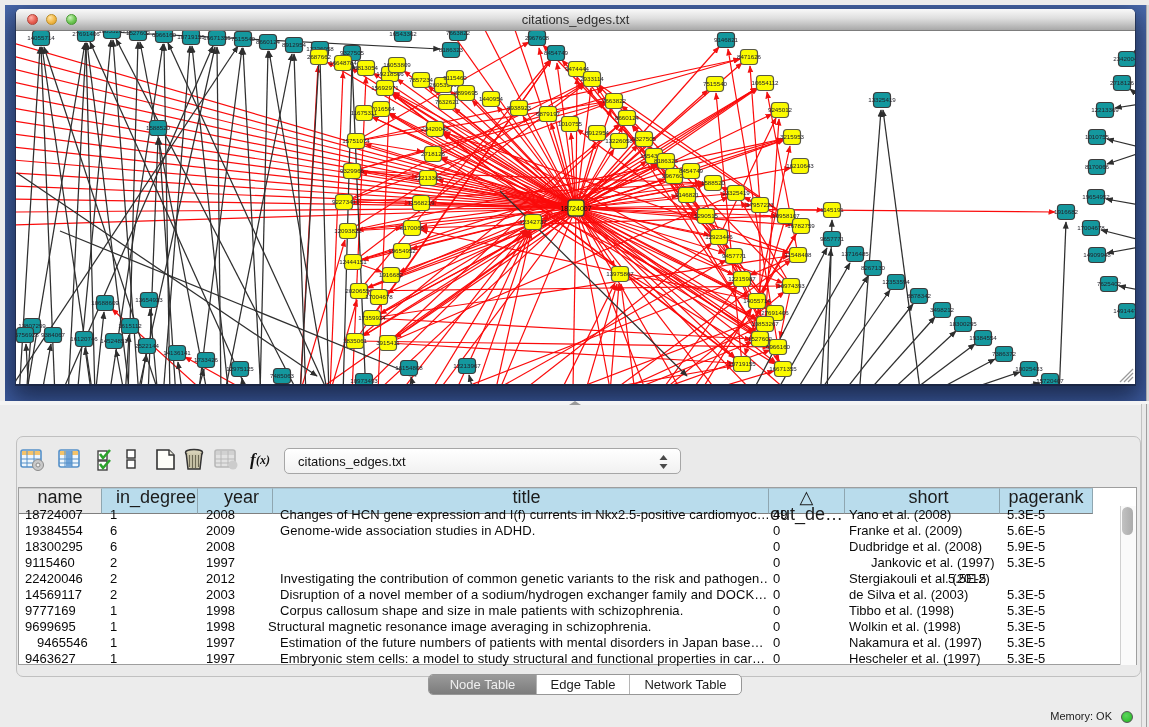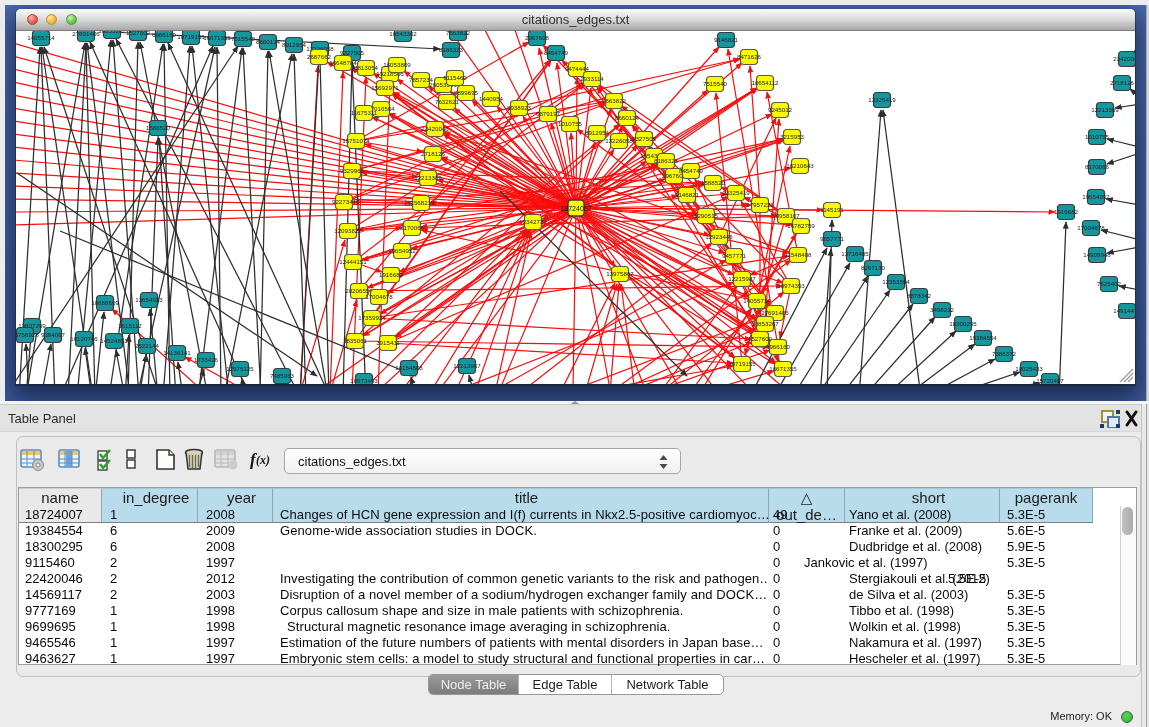--- a/index.html
+++ b/index.html
@@ -10,21 +10,21 @@
 #titlebar .t { position:absolute; left:0; right:0; top:3px; text-align:center; font-size:13px; color:#303030; }
 .tl { position:absolute; top:14.5px; width:11px; height:11px; border-radius:50%; }
 #content { position:absolute; left:0; top:22px; width:1119px; height:353px; overflow:hidden; background:#fff; }
 #divmark { position:absolute; left:569px; top:401px; width:0; height:0; border-left:6px solid transparent; border-right:6px solid transparent; border-bottom:4px solid #9a9a9a; }
 #tph { position:absolute; left:0; top:404px; width:1149px; height:28px; background:#e3e3e3; border-top:1px solid #cdcdcd; border-bottom:1px solid #d6d6d6; }
 #tph .t { position:absolute; left:8px; top:6px; font-size:13px; color:#2c2c2c; }
 #panel { position:absolute; left:16px; top:436px; width:1125px; height:241px; background:#eaeaea; border:1px solid #c0c0c0; border-radius:7px; }
 #combo { position:absolute; left:284px; top:448px; width:397px; height:26px; background:linear-gradient(180deg,#ffffff,#f1f1f1); border:1px solid #a6a6a6; border-radius:5px; }
 #combo .t { position:absolute; left:13px; top:5px; font-size:13px; color:#111; }
 #table { position:absolute; left:18px; top:487px; width:1119px; height:178px; background:#fff; border:1px solid #9e9e9e; }
-.hcell { position:absolute; top:488px; height:35px; background:#b9dcec; border-right:1px solid #8fa6b0; border-top:1px solid #a9c6d4; border-bottom:1px solid #7f7f7f; font-size:15px; color:#1b1b1b; text-align:center; line-height:17px; }
+.hcell { position:absolute; top:488px; height:26px; background:#b9dcec; border-right:1px solid #8fa6b0; border-top:1px solid #a9c6d4; border-bottom:1px solid #7f7f7f; font-size:18px; color:#1b1b1b; text-align:center; line-height:17px; }
 .row { position:absolute; left:0; width:1137px; height:16px; font-size:13px; color:#0a0a0a; white-space:nowrap; }
 .row span { position:absolute; top:1px; }
 #vscroll { position:absolute; left:1120px; top:506px; width:16px; height:159px; background:#fafafa; border-left:1px solid #d0d0d0; }
 #vthumb { position:absolute; left:1122px; top:507px; width:11px; height:28px; background:linear-gradient(90deg,#c2c2c2,#ababab); border-radius:6px; }
 #tabs { position:absolute; left:428px; top:674px; height:21px; display:flex; border:1px solid #979797; border-radius:5px; overflow:hidden; background:#fff; }
 #tabs div { font-size:13px; color:#1d1d1d; text-align:center; line-height:19px; }
 #tabs .sel { background:linear-gradient(180deg,#9a9a9a,#7c7c7c); color:#efefef; }
 #mem { position:absolute; right:37px; top:710px; font-size:11px; color:#222; }
 #memdot { position:absolute; left:1121px; top:711px; width:12px; height:12px; border-radius:50%; background:radial-gradient(circle at 42% 35%,#5ed45e,#31c131 70%,#28a428); border:1px solid #555; }
 </style></head>
@@ -880,31 +880,20 @@
 <line x1="1120" y1="381" x2="1133" y2="368" stroke="#9a9a9a" stroke-width="1.3"></line>
 <line x1="1124" y1="381" x2="1133" y2="372" stroke="#9a9a9a" stroke-width="1.3"></line>
 <line x1="1128" y1="381" x2="1133" y2="376" stroke="#9a9a9a" stroke-width="1.3"></line>
 </svg>
         </div>
     </div>
   </div>
   <div id="dstrip"></div>
   <div style="position:absolute;left:0;top:401px;width:1149px;height:4px;background:#f4f4f4;"></div>
   <div id="divmark"></div>
-  <div id="tph">
-      <div class="t">Table Panel</div>
-    <svg width="40" height="18" viewBox="0 0 40 18" style="position:absolute;left:1100px;top:5px">
-      <rect x="2" y="1" width="11" height="11" fill="#eef3fa" stroke="#a29032" stroke-width="2"></rect>
-      <rect x="8" y="7" width="11" height="11" fill="#dfeafa" stroke="#5878a0" stroke-width="2"></rect>
-      <rect x="16" y="0" width="4" height="4" fill="#1d3a68"></rect>
-        <rect x="0" y="14" width="4" height="4" fill="#1d3a68"></rect>
-        <rect x="16" y="14" width="4" height="4" fill="#1d3a68"></rect>
-      <path d="M27 2 L36 15 M36 2 L27 15" stroke="#111" stroke-width="3" stroke-linecap="round"></path>
-    </svg>
-  </div>
   <div id="panel"></div>
 
   <svg width="260" height="28" viewBox="0 0 260 28" style="position:absolute;left:18px;top:448px">
     <g>
         <rect x="3" y="2" width="20" height="17" rx="2" fill="#eef6fc" stroke="#5590c8" stroke-width="1.6"></rect>
        <rect x="4" y="3" width="18" height="4" fill="#f4c36a"></rect>
         <path d="M3 11 h20 M3 15 h20 M9 3 v16 M16 3 v16" stroke="#5590c8" stroke-width="1"></path>
        <circle cx="20" cy="17" r="5.5" fill="#c9c9c9" stroke="#8a8a8a"></circle>
         <circle cx="20" cy="17" r="2" fill="#efefef" stroke="#8a8a8a"></circle>
       </g>
@@ -965,39 +954,39 @@
       <span style="left:206px">2008</span>
       <span style="left:280px;letter-spacing:0.1px;display:inline-block;max-width:489px;overflow:hidden">Changes of HCN gene expression and I(f) currents in Nkx2.5-positive cardiomyoc…</span>
       <span style="left:773px">49</span>
       <span style="left:849px">Yano et al. (2008)</span>
       <span style="left:1007px">5.3E-5</span>
     </div>
 <div class="row" style="top:522px">
       <span style="left:25px">19384554</span>
       <span style="left:110px">6</span>
       <span style="left:206px">2009</span>
-      <span style="left:280px;letter-spacing:0.1px;display:inline-block;max-width:489px;overflow:hidden">Genome-wide association studies in DOCK.</span>
+      <span style="left:280px;letter-spacing:0.1px;display:inline-block;max-width:489px;overflow:hidden">Genome-wide association studies in ADHD.</span>
       <span style="left:773px">0</span>
       <span style="left:849px">Franke et al. (2009)</span>
       <span style="left:1007px">5.6E-5</span>
     </div>
 <div class="row" style="top:538px">
       <span style="left:25px">18300295</span>
       <span style="left:110px">6</span>
       <span style="left:206px">2008</span>
       <span style="left:773px">0</span>
       <span style="left:849px">Dudbridge et al. (2008)</span>
       <span style="left:1007px">5.9E-5</span>
     </div>
 <div class="row" style="top:554px">
       <span style="left:25px">9115460</span>
       <span style="left:110px">2</span>
       <span style="left:206px">1997</span>
       <span style="left:773px">0</span>
-      <span style="left:804px">Jankovic et al. (1997)</span>
+      <span style="left:871px">Jankovic et al. (1997)</span>
       <span style="left:1007px">5.3E-5</span>
     </div>
 <div class="row" style="top:570px">
       <span style="left:25px">22420046</span>
       <span style="left:110px">2</span>
       <span style="left:206px">2012</span>
       <span style="left:280px;letter-spacing:0.1px;display:inline-block;max-width:489px;overflow:hidden">Investigating the contribution of common genetic variants to the risk and pathogen…</span>
       <span style="left:773px">0</span>
       <span style="left:849px">Stergiakouli et al. (2012)</span>
       <span style="left:948px">5.5E-5</span>
@@ -1017,46 +1006,46 @@
       <span style="left:206px">1998</span>
       <span style="left:280px;letter-spacing:0.1px;display:inline-block;max-width:489px;overflow:hidden">Corpus callosum shape and size in male patients with schizophrenia.</span>
       <span style="left:773px">0</span>
       <span style="left:849px">Tibbo et al. (1998)</span>
       <span style="left:1007px">5.3E-5</span>
     </div>
 <div class="row" style="top:618px">
       <span style="left:25px">9699695</span>
       <span style="left:110px">1</span>
       <span style="left:206px">1998</span>
-      <span style="left:287px;letter-spacing:0.1px;display:inline-block;max-width:489px;overflow:hidden">Structural magnetic resonance image averaging in schizophrenia.</span>
+      <span style="left:268px;letter-spacing:0.1px;display:inline-block;max-width:489px;overflow:hidden">Structural magnetic resonance image averaging in schizophrenia.</span>
       <span style="left:773px">0</span>
       <span style="left:849px">Wolkin et al. (1998)</span>
       <span style="left:1007px">5.3E-5</span>
     </div>
 <div class="row" style="top:634px">
-      <span style="left:25px">9465546</span>
+      <span style="left:37px">9465546</span>
       <span style="left:110px">1</span>
       <span style="left:206px">1997</span>
       <span style="left:280px;letter-spacing:0.1px;display:inline-block;max-width:489px;overflow:hidden">Estimation of the future numbers of patients with mental disorders in Japan base…</span>
       <span style="left:773px">0</span>
       <span style="left:849px">Nakamura et al. (1997)</span>
       <span style="left:1007px">5.3E-5</span>
     </div>
 <div class="row" style="top:650px">
       <span style="left:25px">9463627</span>
       <span style="left:110px">1</span>
       <span style="left:206px">1997</span>
       <span style="left:280px;letter-spacing:0.1px;display:inline-block;max-width:489px;overflow:hidden">Embryonic stem cells: a model to study structural and functional properties in car…</span>
       <span style="left:773px">0</span>
       <span style="left:849px">Hescheler et al. (1997)</span>
       <span style="left:1007px">5.3E-5</span>
     </div>
   <div id="vscroll"></div>
   <div id="vthumb"></div>
   <div id="tabs">
-    <div class="sel" style="width:89px">Node Table</div>
+    <div class="sel" style="width:107px">Node Table</div>
     <div style="width:93px;border-left:1px solid #b5b5b5">Edge Table</div>
     <div style="width:112px;border-left:1px solid #b5b5b5">Network Table</div>
   </div>
   <div id="mem">Memory: OK</div>
   <div id="memdot"></div>
   <div style="position:absolute;left:1141px;top:404px;width:8px;height:323px;background:#e9e9e9;border-left:1px solid #c2c2c2;"></div>
   <div style="position:absolute;left:1146px;top:404px;width:1px;height:323px;background:#9f9f9f;"></div>
 </div>
 </body></html>

